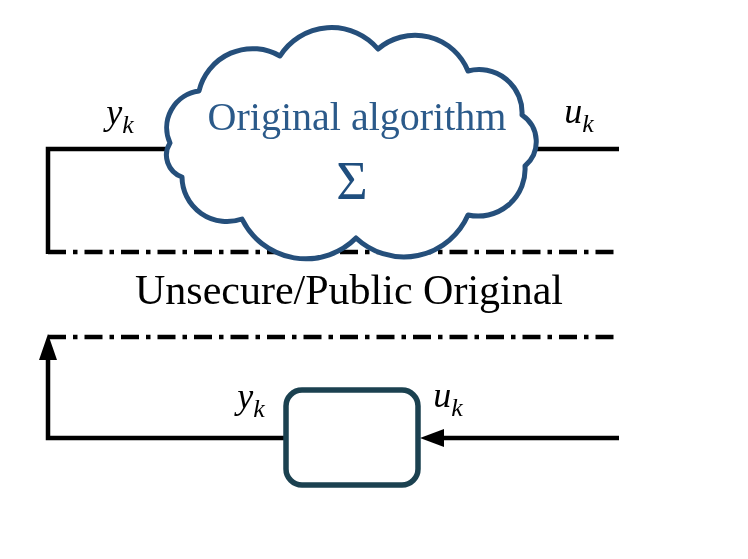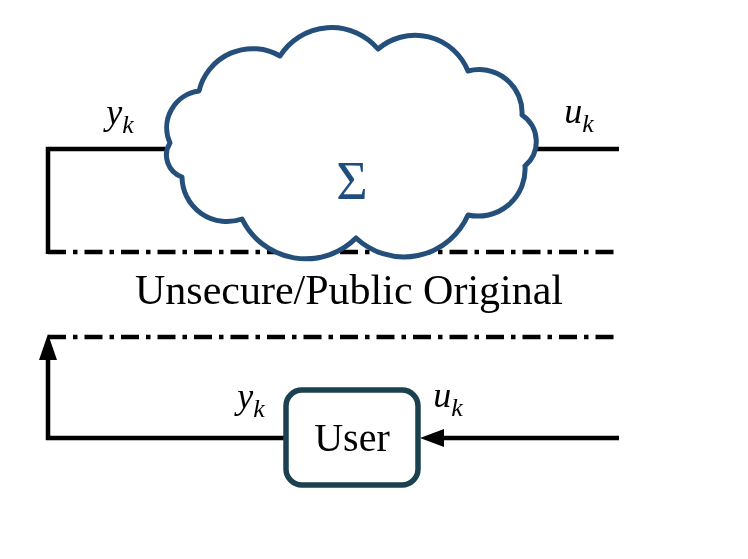--- a/index.html
+++ b/index.html
@@ -118,28 +118,28 @@
   </svg>
 
   <div class="lbl sig" style="left:120px; top:116px">
     <span>y</span><span class="sub">k</span>
   </div>
 
   <div class="lbl sig" style="left:579px; top:115px">
     <span>u</span><span class="sub">k</span>
   </div>
 
+  <div class="lbl cloud-title" style="left:357px; top:117px">Original algorithm</div>
 
   <div class="lbl sigma" style="left:352px; top:181px">Σ</div>
 
   <div class="lbl network-text" style="left:349px; top:290px">Unsecure/Public Original</div>
 
   <div class="lbl sig" style="left:251px; top:400px">
     <span>y</span><span class="sub">k</span>
   </div>
 
   <div class="lbl sig" style="left:448px; top:399px">
     <span>u</span><span class="sub">k</span>
   </div>
 
-  <div class="lbl user-text" style="left:352px; top:438px">User</div>
 
 </div>
 
 </body></html>

